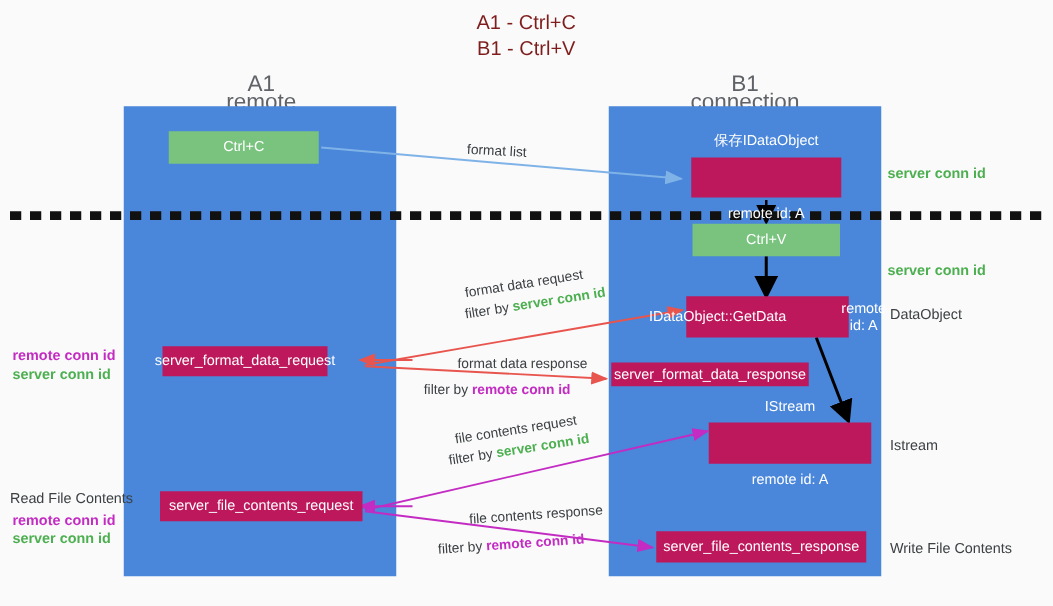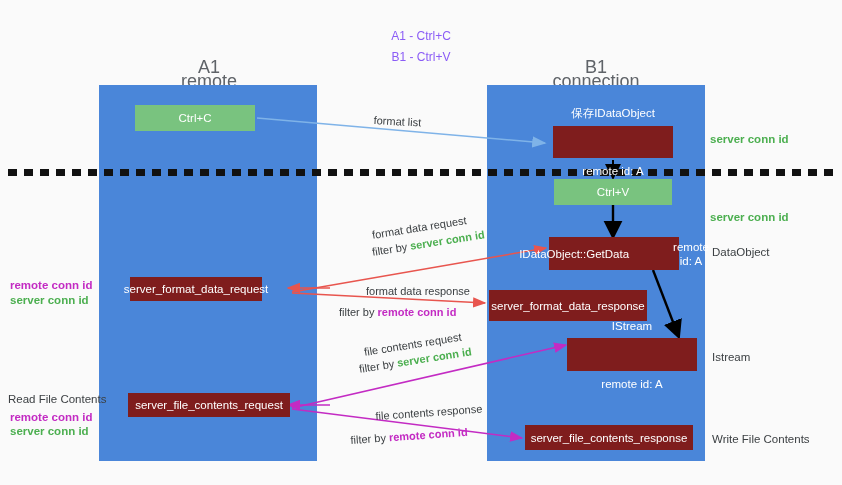--- a/index.html
+++ b/index.html
@@ -9,40 +9,40 @@
     font-family:"Liberation Sans", sans-serif;
     position:relative;
     overflow:hidden;
     color:#3c4043;
   }
   .stage{position:absolute;left:0;top:0;width:842px;height:485px;}
   svg.layer{position:absolute;left:0;top:0;width:842px;height:485px;pointer-events:none;}
 
   .title{
     position:absolute;left:0;top:8px;width:842px;
-    text-align:center;font-size:12px;line-height:21px;color:#8b5cf6;margin-top:18px;
+    text-align:center;font-size:16px;line-height:21px;color:#7f1d1d;
   }
 
   .col-head{
     position:absolute;text-align:center;font-size:18px;line-height:14px;color:#5f6368;
   }
   .col-head .l2{display:block;}
 
   .column{position:absolute;background:#4a86d9;}
 
   .node{
     position:absolute;
     display:flex;align-items:center;justify-content:center;
     text-align:center;
     font-size:11.5px;line-height:14px;
     color:#ffffff;
     box-sizing:border-box;
     padding:2px 4px;
   }
-  .node.orange{background:#7f1d1d;gap:44px;}
+  .node.orange{background:#be185d;gap:44px;}
   .node.green{background:#79c37f;}
 
   .edge-label{
     position:absolute;font-size:11px;line-height:14px;color:#3c4043;
     white-space:nowrap;
   }
   .rot{transform-origin:left top;}
 
   .side-label{
     position:absolute;font-size:11.5px;line-height:15px;white-space:nowrap;
@@ -131,21 +131,21 @@
 
   <div class="node green" style="left:554px;top:179px;width:118px;height:26px;">
     <span>Ctrl+V</span>
   </div>
 
   <div class="node orange" style="left:549px;top:237px;width:130px;height:33px;flex-direction:row;">
     <span>IDataObject::GetData</span>
     <span>remote id: A</span>
   </div>
 
-  <div class="node orange" style="left:489px;top:290px;width:158px;height:31px;">
+  <div class="node orange" style="left:489px;top:290px;width:158px;height:19px;">
     <span>server_format_data_response</span>
   </div>
 
   <div class="node orange" style="left:567px;top:338px;width:130px;height:33px;flex-direction:column;">
     <span>IStream</span>
     <span>remote id: A</span>
   </div>
 
   <div class="node orange" style="left:525px;top:425px;width:168px;height:25px;">
     <span>server_file_contents_response</span>

